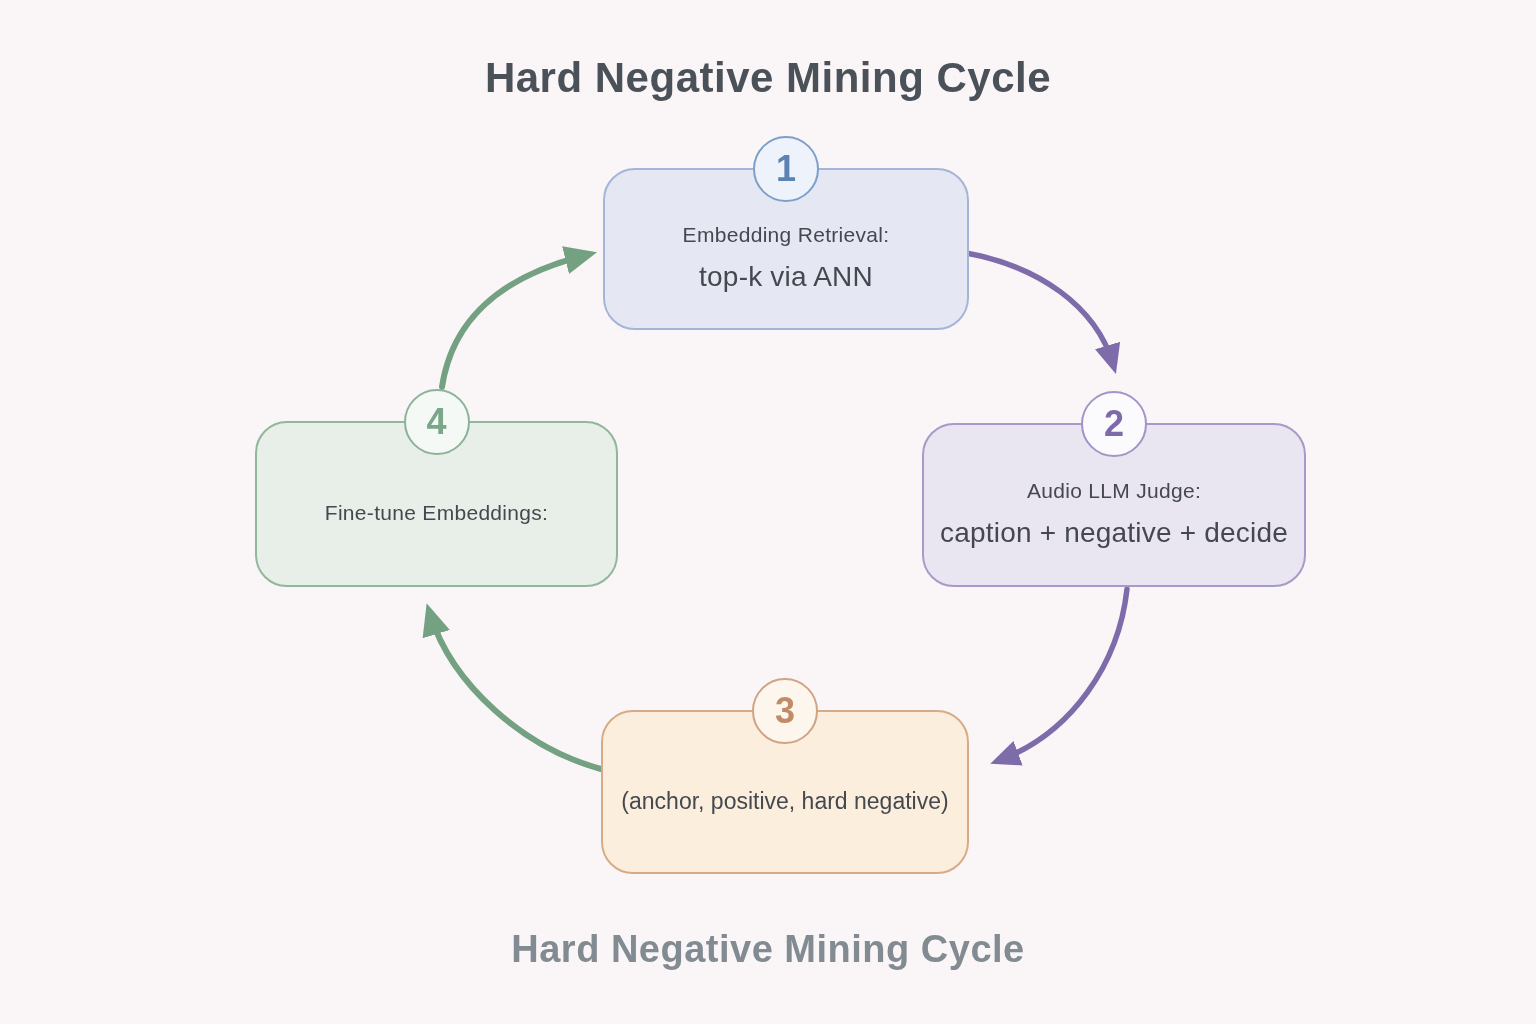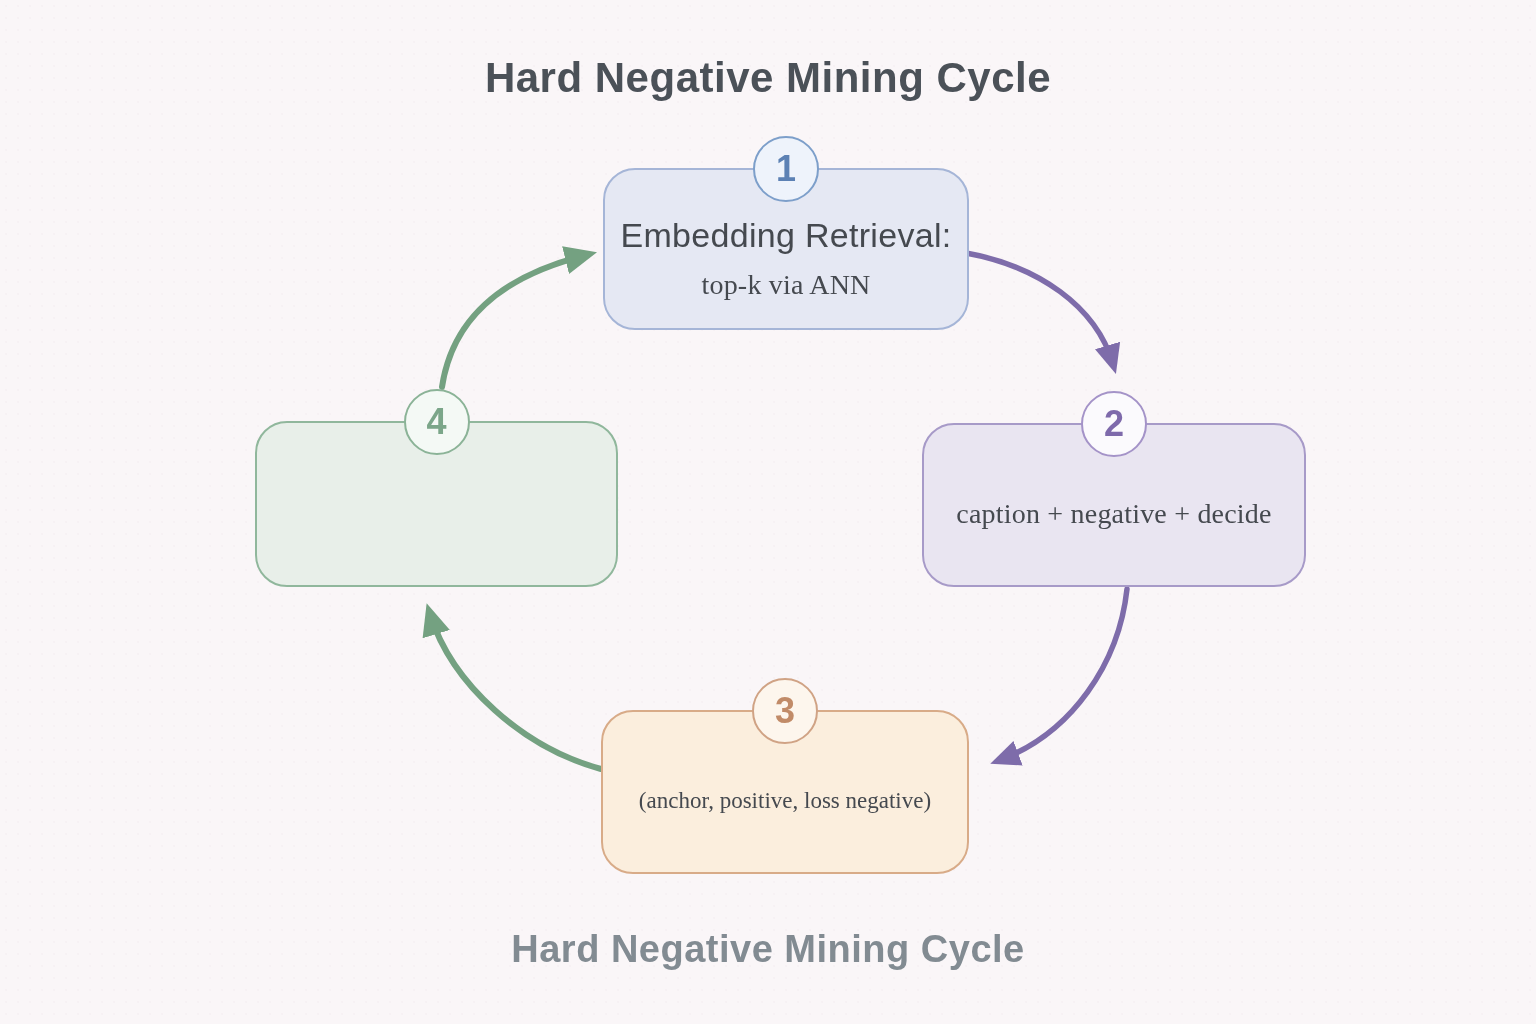--- a/index.html
+++ b/index.html
@@ -51,22 +51,22 @@
     border: 2px solid;
     display: flex;
     flex-direction: column;
     align-items: center;
     justify-content: center;
     row-gap: 14px;
     padding: 26px 10px 8px 10px;
     text-align: center;
     color: #45494f;
   }
-  .node .line1 { font-size: 34px; letter-spacing: 0.3px; }
-  .node .line2 { font-size: 28px; letter-spacing: 0.2px; font-family: Liberation Serif, serif; }
+  .node .line1 { font-size: 21px; letter-spacing: 0.3px; }
+  .node .line2 { font-size: 28px; letter-spacing: 0.2px; }
   .badge {
     position: absolute;
     top: -34px;
     left: 50%;
     transform: translateX(-50%);
     width: 62px;
     height: 62px;
     border-radius: 50%;
     border: 2.5px solid;
     display: flex;
@@ -121,31 +121,33 @@
       <span>1</span>
     </div>
     <div class="line1">Embedding Retrieval:</div>
     <div class="line2">top-k via ANN</div>
   </div>
 
   <div class="node node-2">
     <div class="badge">
       <span>2</span>
     </div>
+    <div class="line1">Audio LLM Judge:</div>
     <div class="line2">caption + negative + decide</div>
   </div>
 
   <div class="node node-3">
     <div class="badge">
       <span>3</span>
     </div>
-    <div class="line2">(anchor, positive, loss negative)</div>
+    <div class="line2">(anchor, positive, hard negative)</div>
   </div>
 
   <div class="node node-4">
     <div class="badge">
       <span>4</span>
     </div>
+    <div class="line1">Fine-tune Embeddings:</div>
   </div>
 
   <div class="diagram-caption">Hard Negative Mining Cycle</div>
 
 </div>
 
 </body></html>

